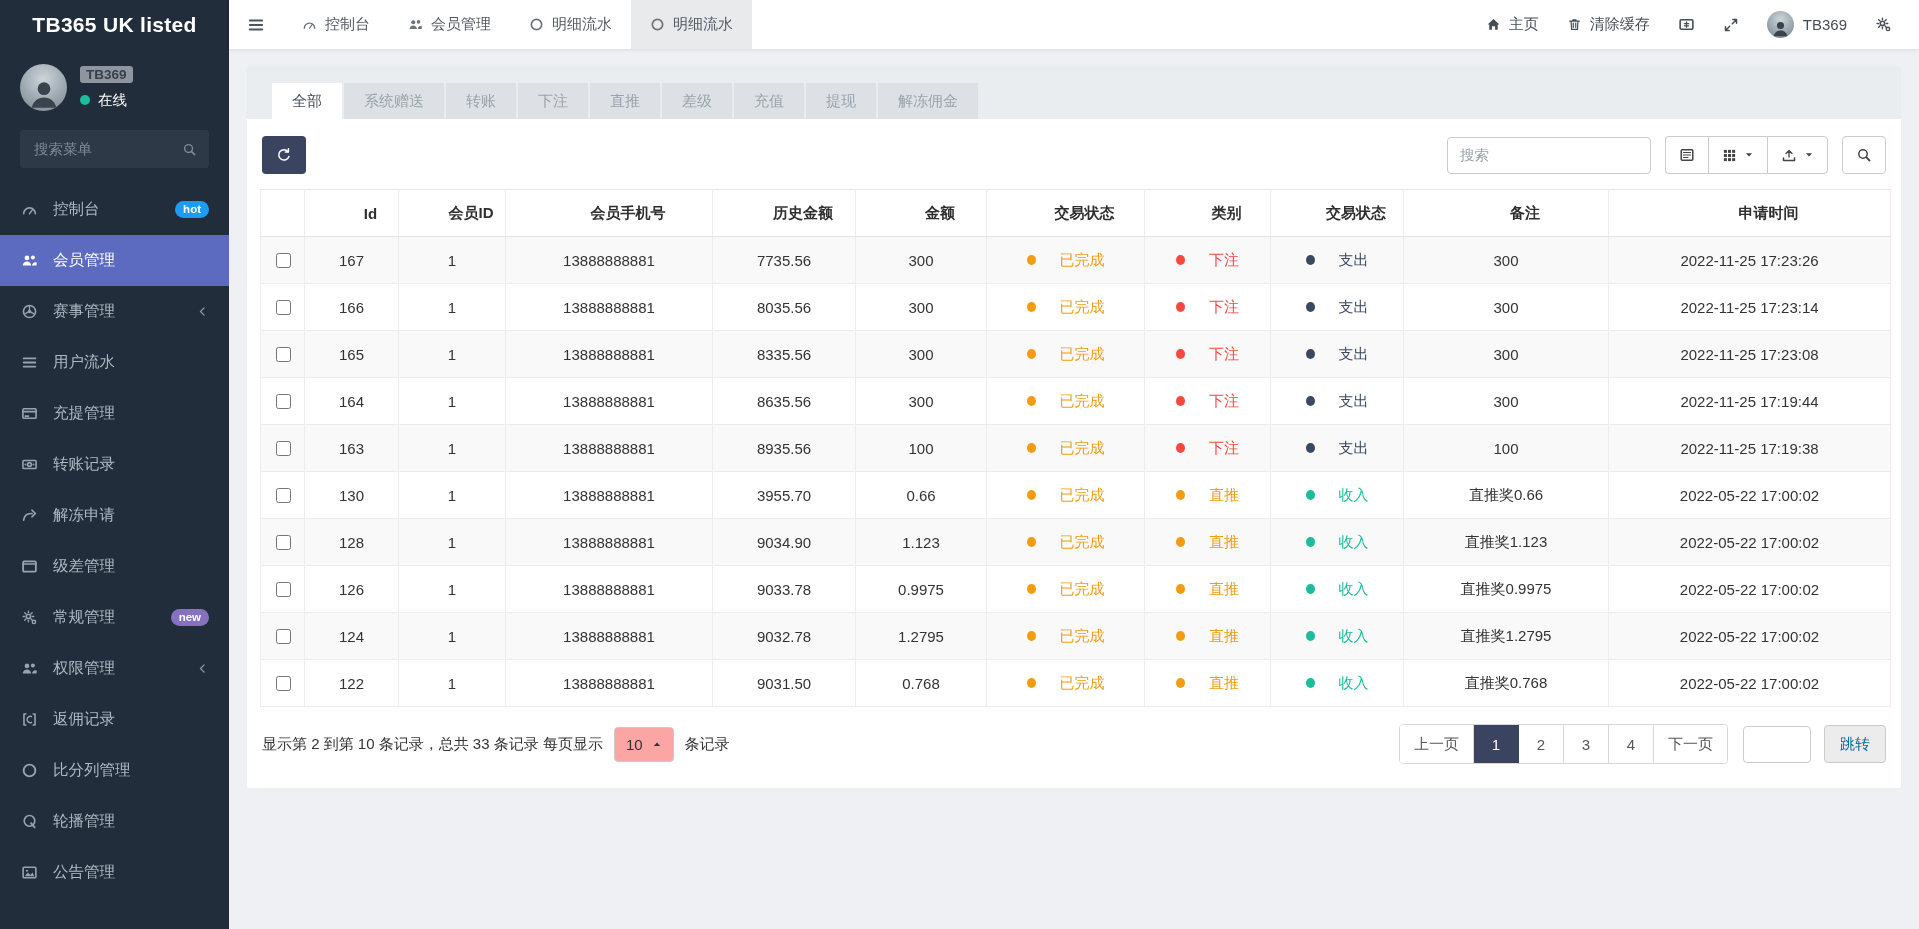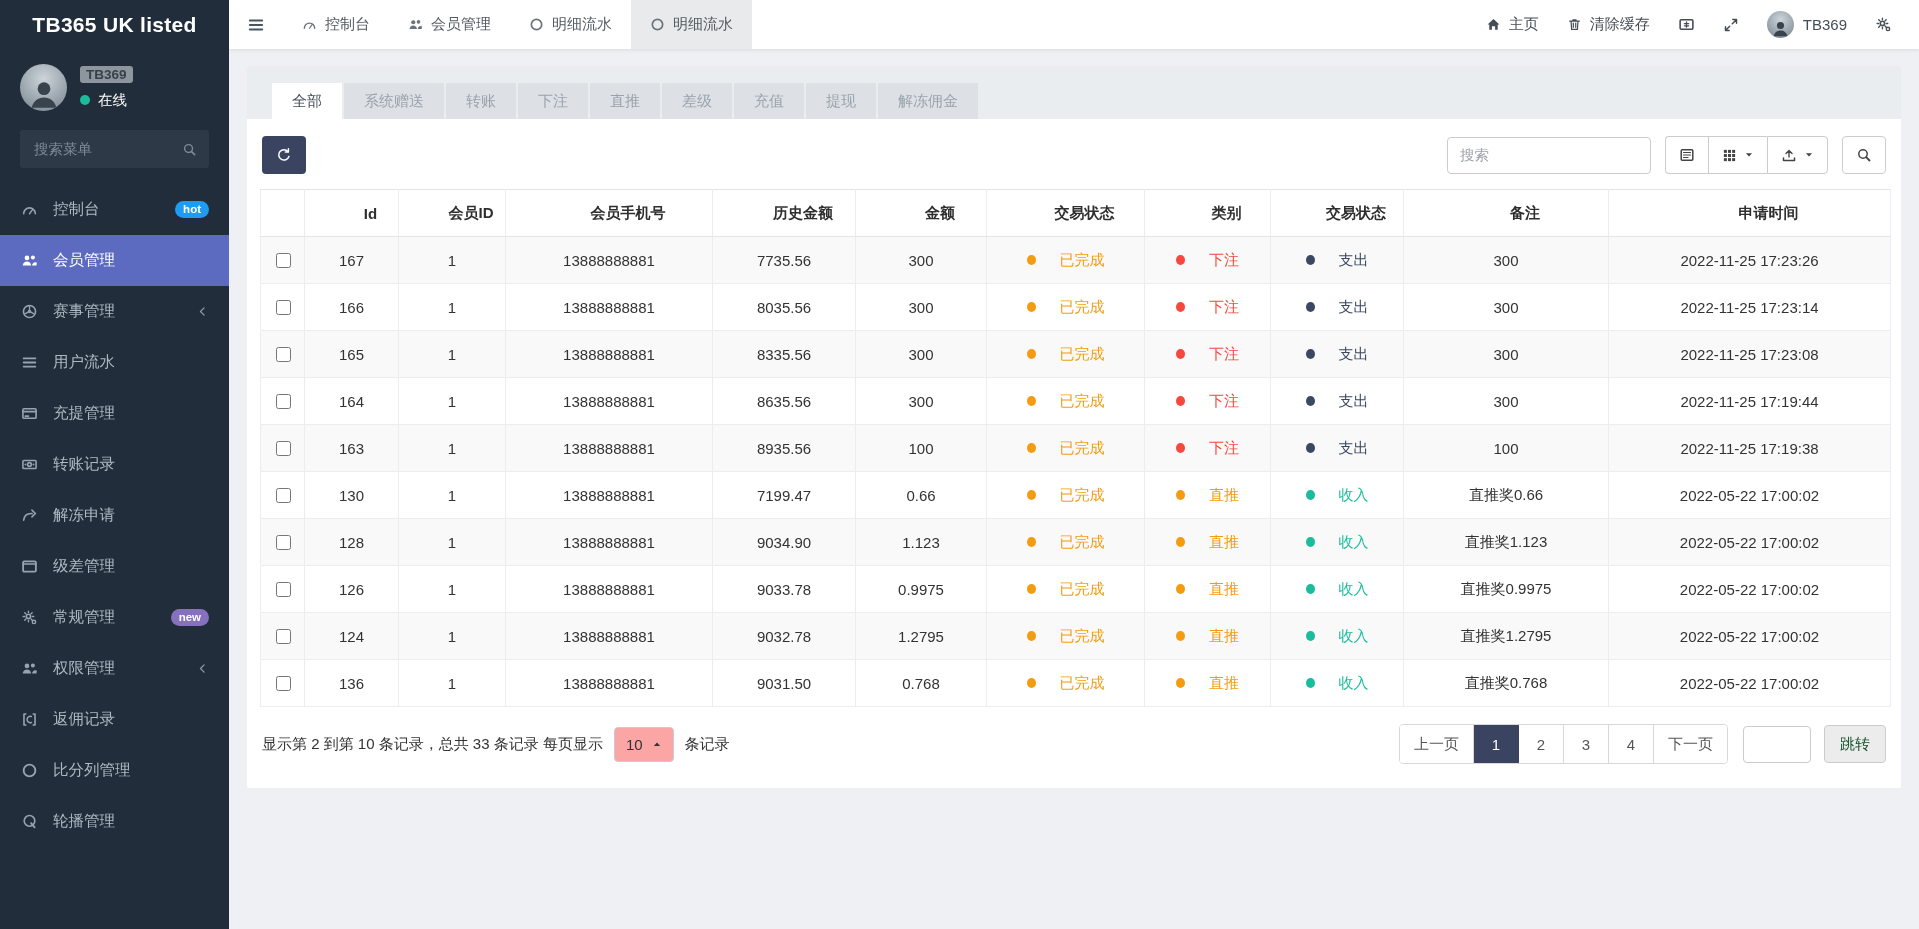--- a/index.html
+++ b/index.html
@@ -77,21 +77,21 @@
   
   .table-footer{display:flex;align-items:center;margin-top:17px;padding:0 2px 2px;font-size:15px;color:#333;}
   .summary{display:flex;align-items:center;gap:6px;flex-wrap:nowrap;}
   .page-size{display:inline-flex;align-items:center;gap:9px;border:1px solid #ccc;border-radius:4px;height:35px;padding:0 11px;background:#fca5a5;cursor:pointer;margin:0 5px;color:#333;}
   .pager{margin-left:auto;display:flex;align-items:center;}
   .pager ul{display:flex;list-style:none;margin:0;padding:0;border:1px solid #d8d8d8;border-radius:4px;overflow:hidden;}
   .pager li{min-width:45px;height:38px;display:flex;align-items:center;justify-content:center;padding:0 14px;border-right:1px solid #d8d8d8;color:#555;cursor:pointer;font-size:15px;background:#fff;}
   .pager li:last-child{border-right:0;}
   .pager li.active{background:var(--c-dark-button,#3a4360);color:#fff;border-right-color:var(--c-dark-button,#3a4360);}
   .jump-input{width:68px;height:37px;border:1px solid #ccc;border-radius:4px;margin-left:15px;outline:0;padding:0 8px;font-size:15px;}
-  .jump-btn{height:38px;padding:0 15px;margin-left:13px;background:#ececec;border:1px solid #ccc;border-radius:4px;font-size:15px;color:#14532d;cursor:pointer;font-family:inherit;}
+  .jump-btn{height:38px;padding:0 15px;margin-left:13px;background:#ececec;border:1px solid #ccc;border-radius:4px;font-size:15px;color:#0369a1;cursor:pointer;font-family:inherit;}
 </style>
 </head>
 <body>
 
 <div class="app">
 
   <aside class="sidebar">
     <div class="sidebar-header">TB365 UK listed</div>
     <div class="user-panel">
       <div class="avatar">
@@ -253,20 +253,30 @@
           <span>比分列管理</span>
         </a>
         <a class="menu-item">
           <span class="mi-icon" style="display: flex;">
             <svg viewBox="0 0 16 16" width="17" height="17" fill="none" stroke="currentColor" stroke-width="1.5" stroke-linecap="round" stroke-linejoin="round" aria-hidden="true">
               <circle cx="8" cy="7.4" r="5"></circle>
               <path d="M9.5 9.5l3.3 4" stroke-width="1.7"></path>
             </svg>
           </span>
           <span>轮播管理</span>
+        </a>
+        <a class="menu-item">
+          <span class="mi-icon" style="display: flex;">
+            <svg viewBox="0 0 16 16" width="17" height="17" fill="none" stroke="currentColor" stroke-width="1.5" stroke-linecap="round" stroke-linejoin="round" aria-hidden="true">
+              <rect x="2" y="3" width="12" height="10" rx="1"></rect>
+              <circle cx="5.6" cy="6.4" r="1" fill="currentColor" stroke="none"></circle>
+              <path d="M3.5 11.5l3-3.4 2.3 2.3 2-2.3 1.7 3.4z" fill="currentColor" stroke="none"></path>
+            </svg>
+          </span>
+          <span>公告管理</span>
         </a>
       </nav>
   </aside>
 
   <div class="main">
 
     <header class="navbar">
       <div class="nav-toggle">
           <span style="display: flex;">
             <svg viewBox="0 0 16 16" width="18" height="18" fill="none" stroke="currentColor" stroke-width="1.5" stroke-linecap="round" stroke-linejoin="round" aria-hidden="true">
@@ -591,21 +601,21 @@
                       <span>支出</span>
                     </span></td>
                   <td>100</td>
                   <td>2022-11-25 17:19:38</td>
                 </tr>
                 <tr>
                   <td><input type="checkbox" style=""></td>
                   <td>130</td>
                   <td>1</td>
                   <td>13888888881</td>
-                  <td>7199.47</td>
+                  <td>3955.70</td>
                   <td>0.66</td>
                   <td><span class="status st-orange">
                       <i class="sdot"></i>
                       <span>已完成</span>
                     </span></td>
                   <td><span class="status st-orange">
                       <i class="sdot"></i>
                       <span>直推</span>
                     </span></td>
                   <td><span class="status st-teal">
@@ -676,21 +686,21 @@
                     </span></td>
                   <td><span class="status st-teal">
                       <i class="sdot"></i>
                       <span>收入</span>
                     </span></td>
                   <td>直推奖1.2795</td>
                   <td>2022-05-22 17:00:02</td>
                 </tr>
                 <tr>
                   <td><input type="checkbox" style=""></td>
-                  <td>136</td>
+                  <td>122</td>
                   <td>1</td>
                   <td>13888888881</td>
                   <td>9031.50</td>
                   <td>0.768</td>
                   <td><span class="status st-orange">
                       <i class="sdot"></i>
                       <span>已完成</span>
                     </span></td>
                   <td><span class="status st-orange">
                       <i class="sdot"></i>

